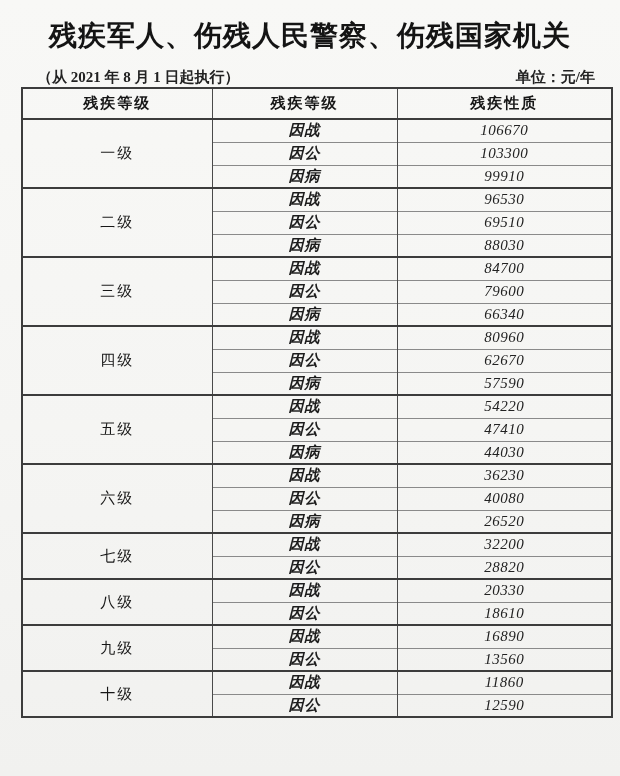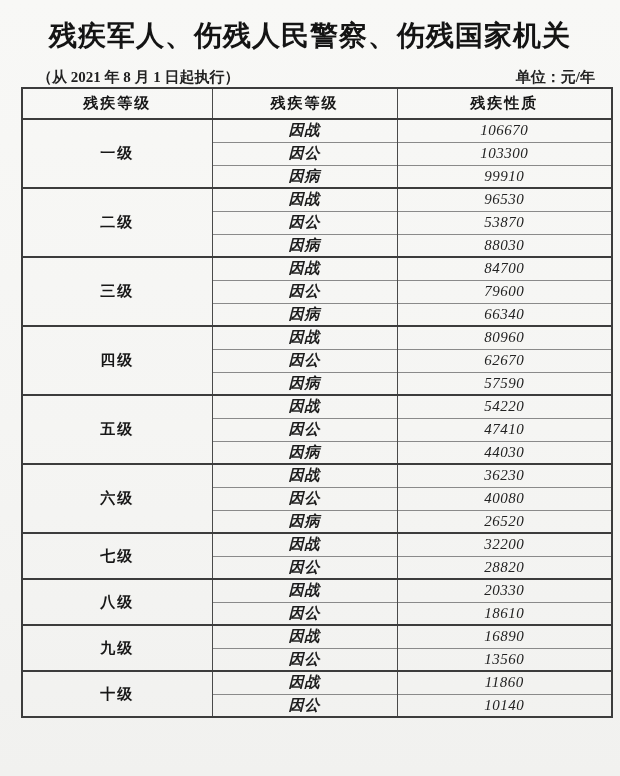--- a/index.html
+++ b/index.html
@@ -68,21 +68,21 @@
   .pension-table td.nature-cell,
   .pension-table td.amount-cell {
     border-top: 1px solid #8a8a8a;
     font-style: italic;
   }
   
   .pension-table tr.group-start td {
     border-top: 2px solid #3c3c3c;
   }
   .pension-table td.level-cell {
-    font-weight: bold;
+    font-weight: normal;
     letter-spacing: 2px;
     color: #171717;
   }
   .pension-table td.nature-cell {
     font-weight: bold;
     letter-spacing: 1px;
     color: #1d1d1d;
   }
   .pension-table td.amount-cell {
     font-weight: normal;
@@ -131,21 +131,21 @@
           <td class="nature-cell">因病</td>
           <td class="amount-cell">99910</td>
         </tr>
         <tr class="group-start">
           <td class="level-cell" rowspan="3">二级</td>
           <td class="nature-cell">因战</td>
           <td class="amount-cell">96530</td>
         </tr>
         <tr>
           <td class="nature-cell">因公</td>
-          <td class="amount-cell">53870</td>
+          <td class="amount-cell">69510</td>
         </tr>
         <tr>
           <td class="nature-cell">因病</td>
           <td class="amount-cell">88030</td>
         </tr>
         <tr class="group-start">
           <td class="level-cell" rowspan="3">三级</td>
           <td class="nature-cell">因战</td>
           <td class="amount-cell">84700</td>
         </tr>
@@ -223,18 +223,18 @@
           <td class="nature-cell">因公</td>
           <td class="amount-cell">13560</td>
         </tr>
         <tr class="group-start">
           <td class="level-cell" rowspan="2">十级</td>
           <td class="nature-cell">因战</td>
           <td class="amount-cell">11860</td>
         </tr>
         <tr>
           <td class="nature-cell">因公</td>
-          <td class="amount-cell">10140</td>
+          <td class="amount-cell">12590</td>
         </tr>
       </tbody>
   </table>
 
 </div>
 
 </body></html>

